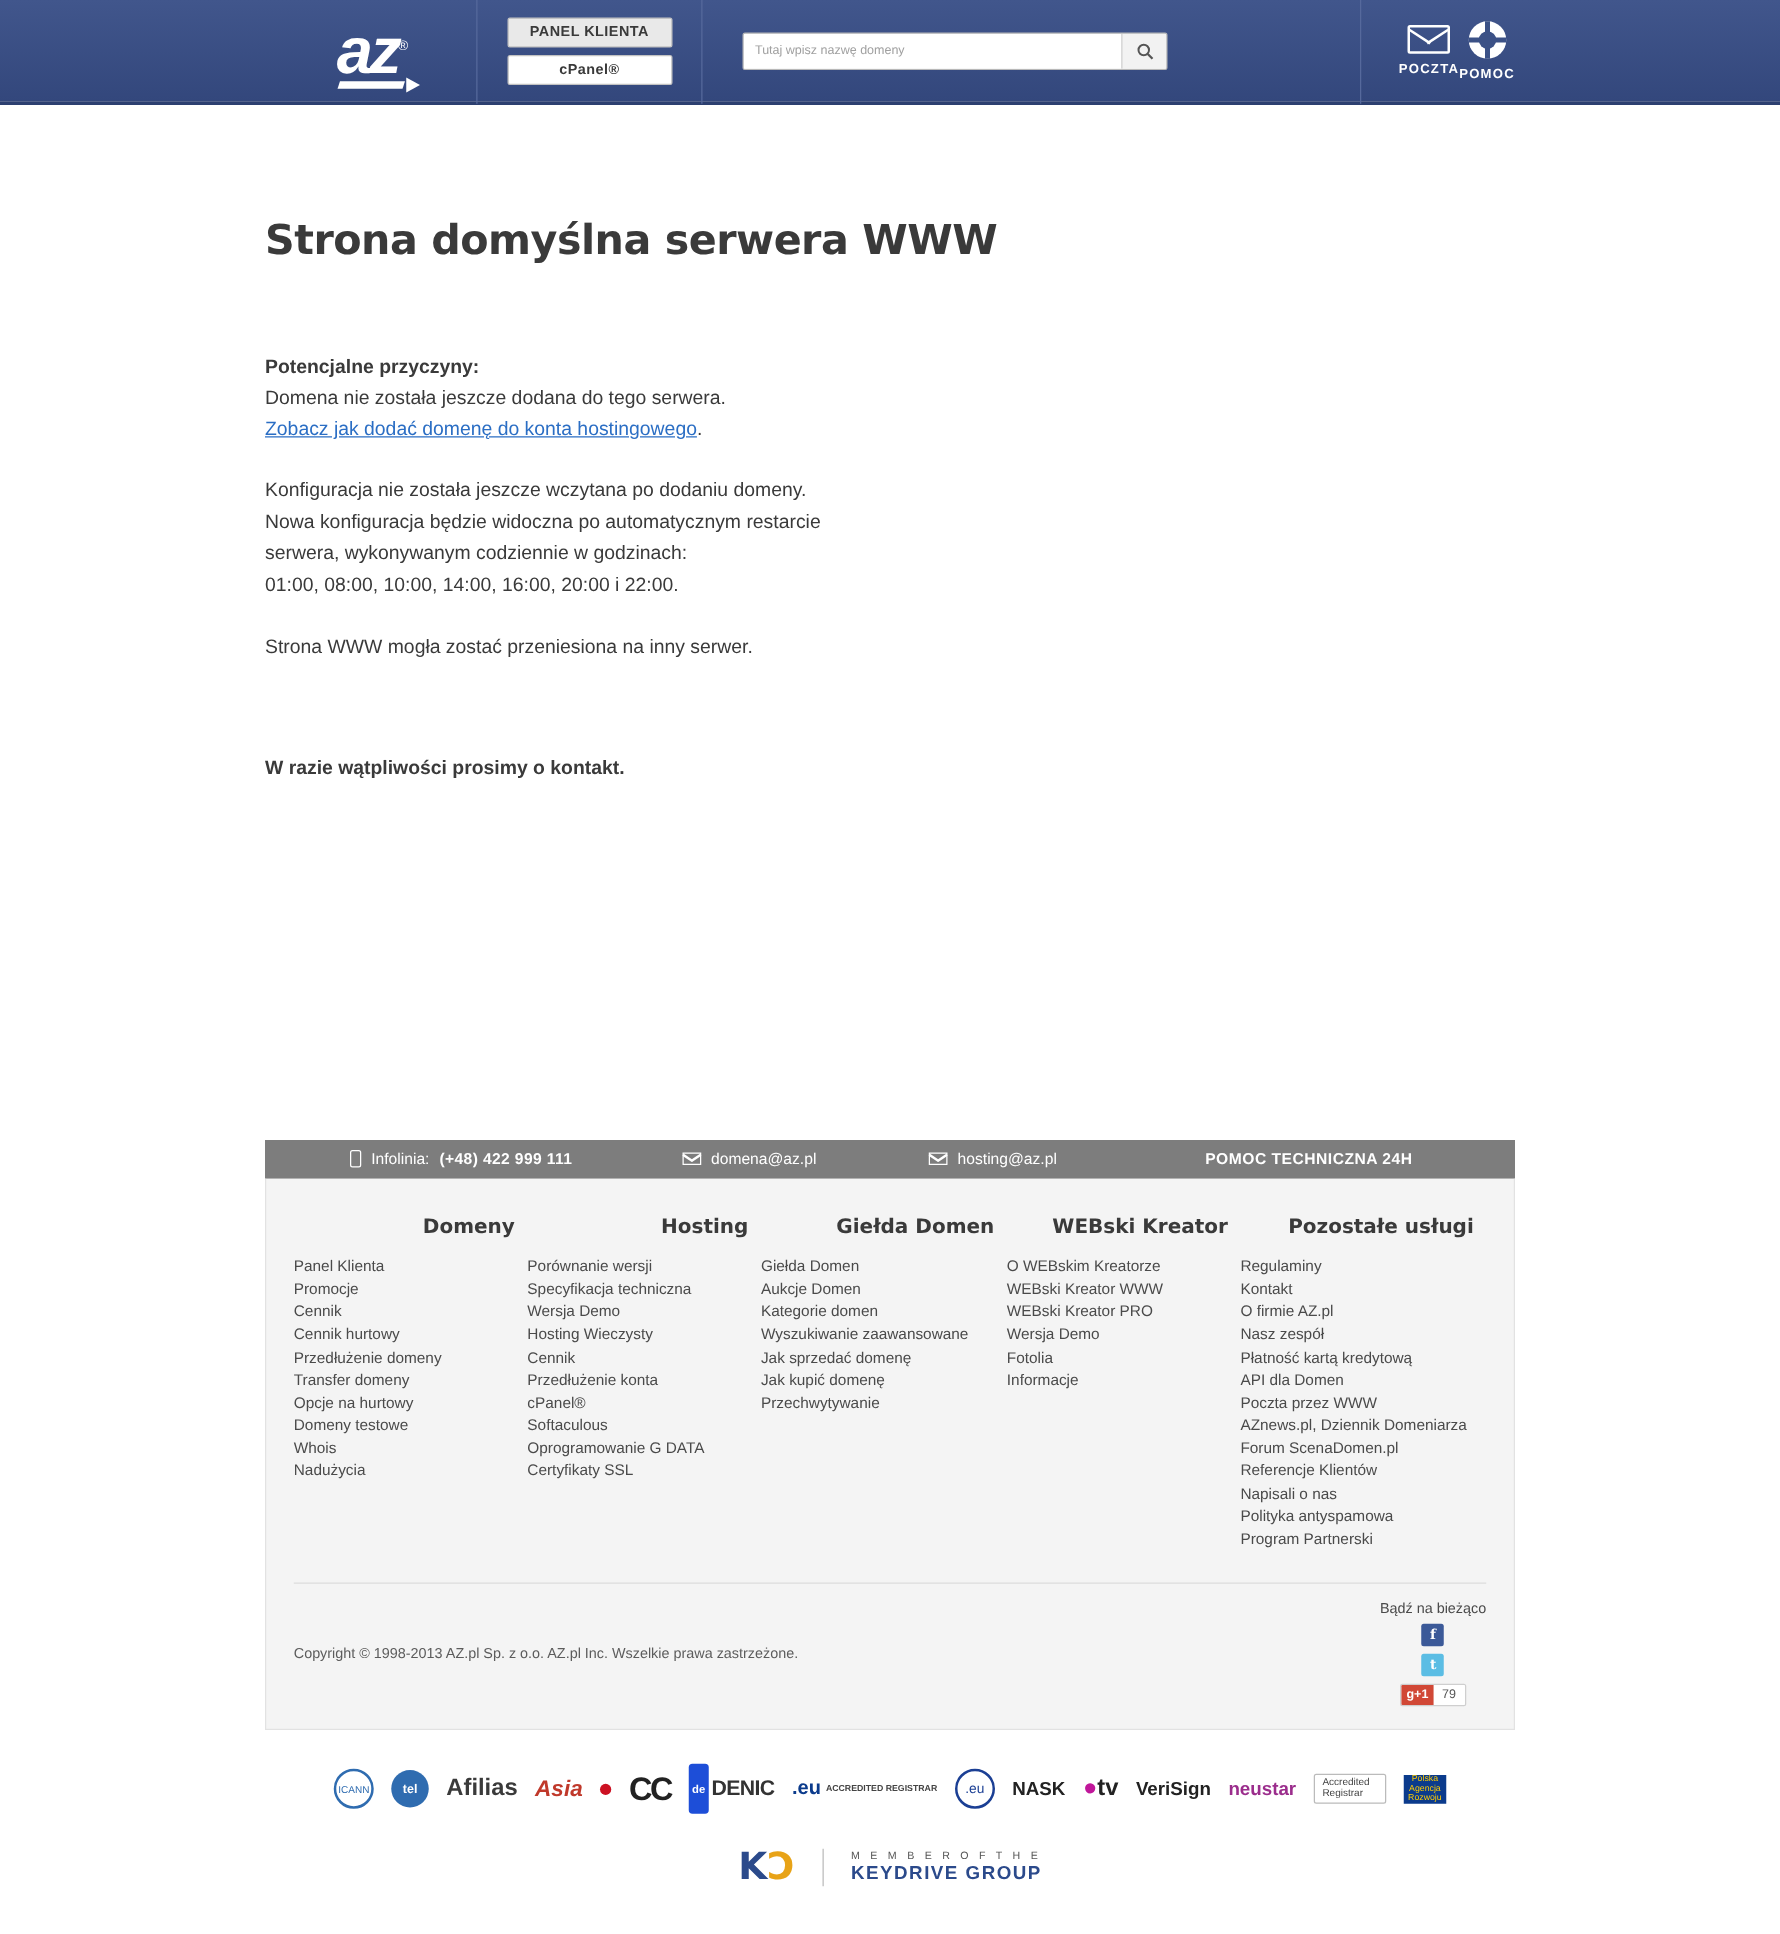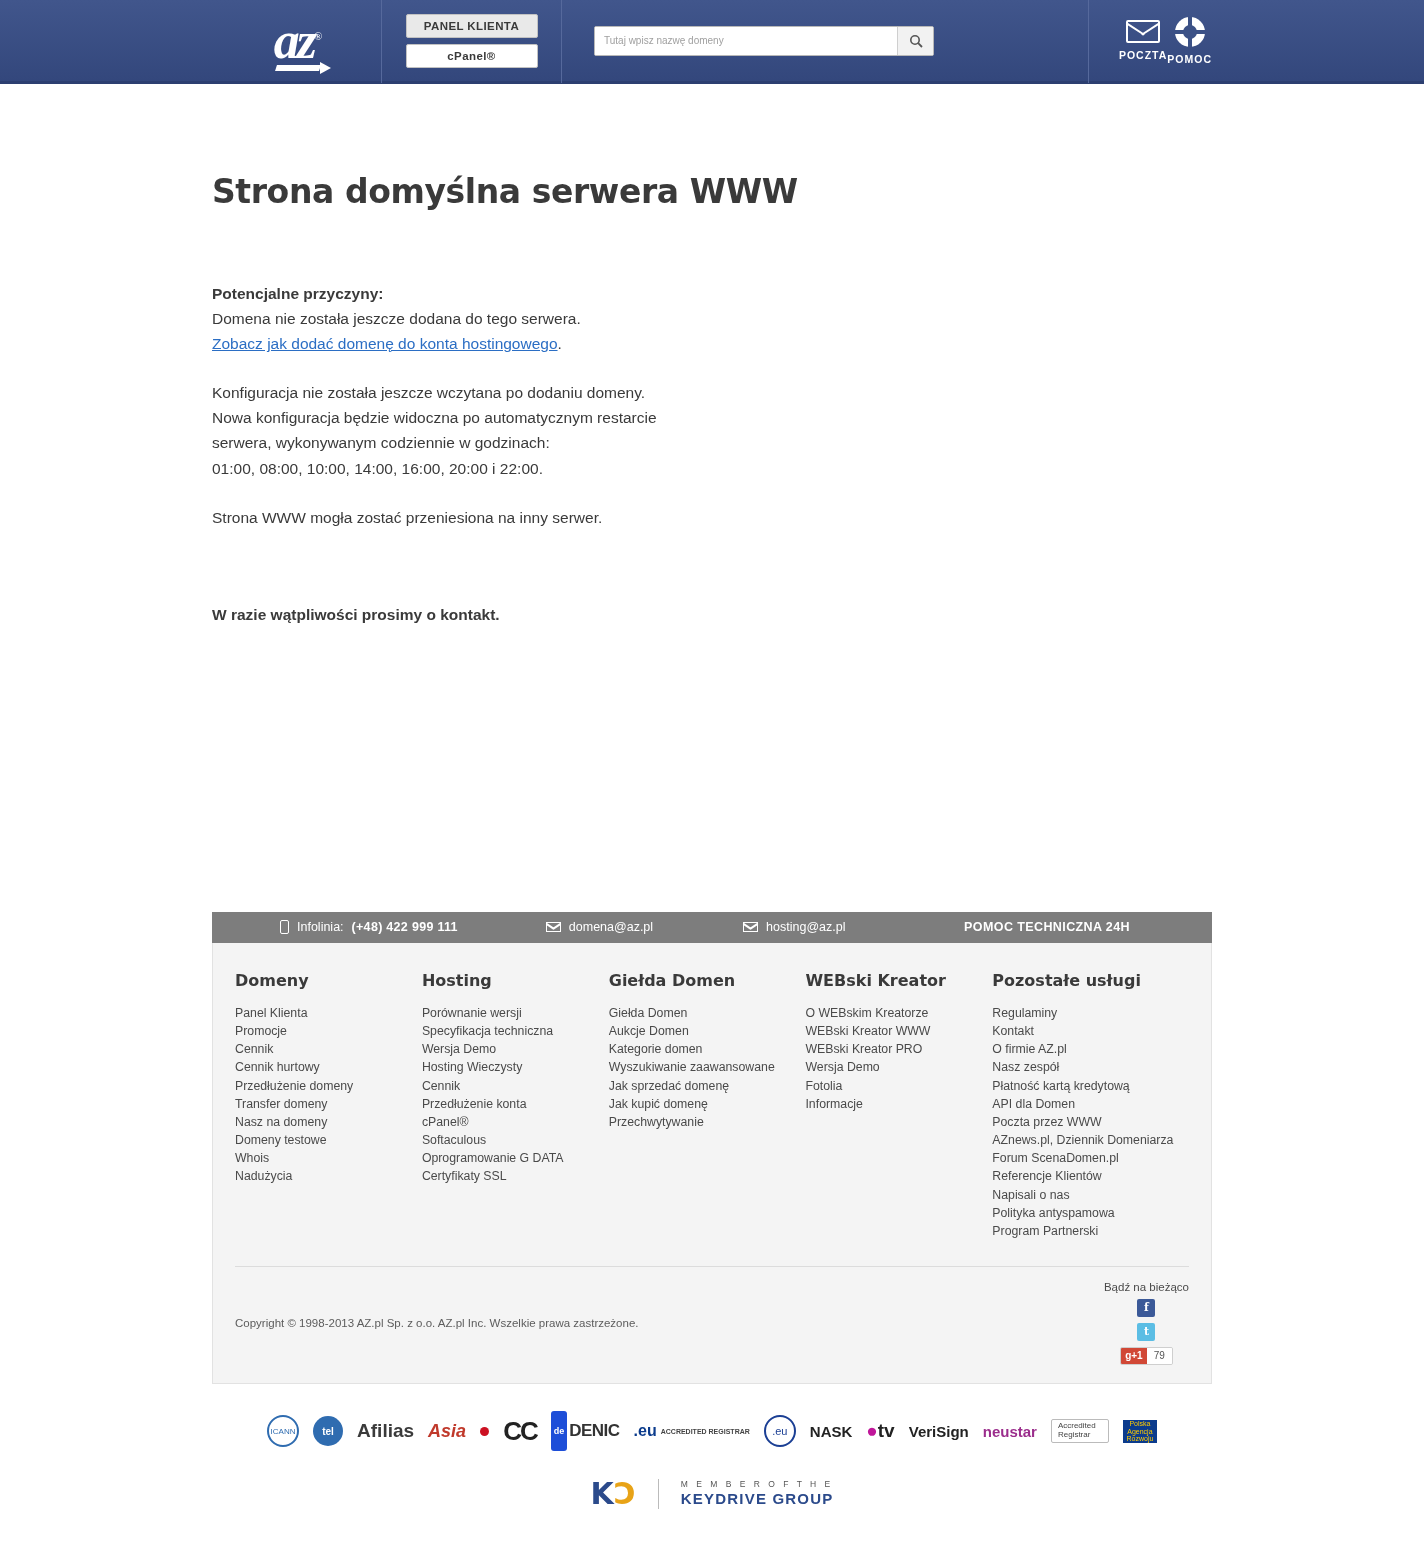--- a/index.html
+++ b/index.html
@@ -32,21 +32,21 @@
   .logo-block {
     width: 170px;
     height: 84px;
     display: flex;
     align-items: center;
     justify-content: center;
     border-right: 1px solid #56699c;
   }
   .logo-az {
     color: #ffffff;
-    font-family: Liberation Serif, serif;
+    font-family: Liberation Sans, sans-serif;
     font-size: 52px;
     font-weight: bold;
     font-style: italic;
     letter-spacing: -3px;
     position: relative;
     line-height: 1;
   }
   .logo-reg {
     font-size: 11px;
     font-style: normal;
@@ -290,20 +290,21 @@
   }
   .fcols { display: flex; }
   .fcol { width: 190px; padding-right: 10px; }
   .fcol.wide { width: 200px; }
   .fcol h3 {
     font-family: "DejaVu Sans", sans-serif;
     font-size: 16px;
     font-weight: bold;
     color: #3a3a3a;
     margin: 0 0 14px 0;
+    text-align: right;
   }
   .fcol ul { list-style: none; margin: 0; padding: 0; }
   .fcol li {
     font-size: 12.3px;
     color: #4a4a4a;
     line-height: 1.48;
     cursor: pointer;
   }
   .fdivider {
     border-top: 1px solid #dcdcdc;
@@ -491,21 +492,21 @@
       <div class="fcols">
         <div class="fcol">
           <h3>Domeny</h3>
           <ul>
             <li>Panel Klienta</li>
             <li>Promocje</li>
             <li>Cennik</li>
             <li>Cennik hurtowy</li>
             <li>Przedłużenie domeny</li>
             <li>Transfer domeny</li>
-            <li>Nasz na domeny</li>
+            <li>Opcje na hurtowy</li>
             <li>Domeny testowe</li>
             <li>Whois</li>
             <li>Nadużycia</li>
           </ul>
         </div>
 
         <div class="fcol">
           <h3>Hosting</h3>
           <ul>
             <li>Porównanie wersji</li>

